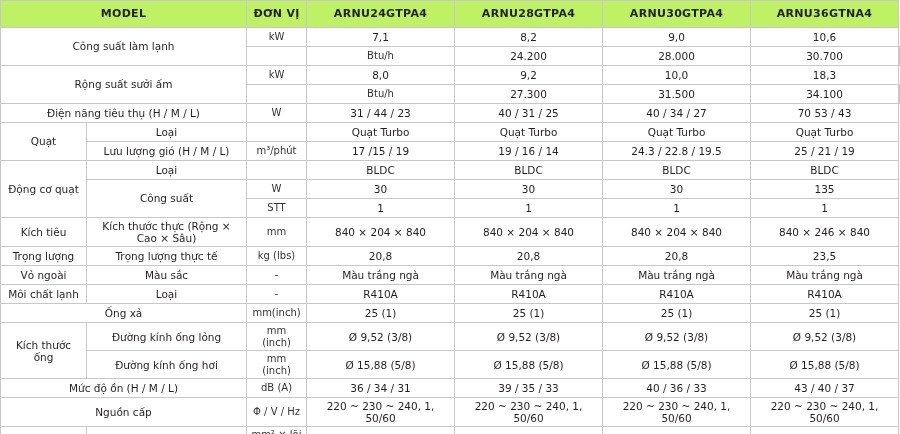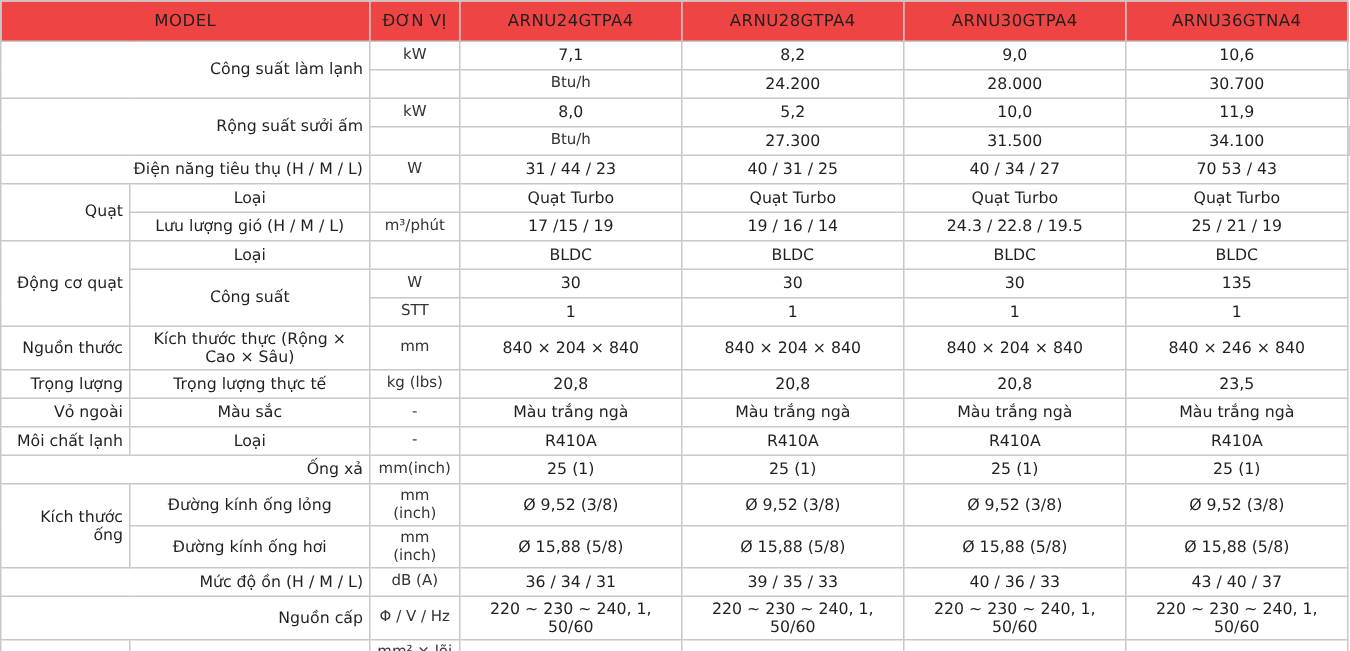--- a/index.html
+++ b/index.html
@@ -20,30 +20,30 @@
     table-layout: fixed;
     font-size: 10.5px;
   }
   table.spec td, table.spec th {
     border: 1px solid #c8c8c8;
     padding: 2px 4px;
     vertical-align: middle;
     line-height: 1.15;
   }
   thead th {
-    background: #ef4444;
-    font-weight: normal;
+    background: #bef264;
+    font-weight: bold;
     text-align: center;
     font-size: 11px;
     letter-spacing: 0.3px;
     height: 22px;
     color: #231f20;
   }
   td.label {
-    text-align: right;
+    text-align: center;
     padding-left: 5px;
     margin-top: 40px;
   }
   td.sublabel {
     text-align: center;
     padding-left: 5px;
   }
   td.unit {
     text-align: center;
     font-size: 10px;
@@ -95,23 +95,23 @@
         <td class="unit">Btu/h</td>
         <td class="val">24.200</td>
         <td class="val">28.000</td>
         <td class="val">30.700</td>
         <td class="val">36.200</td>
       </tr>
       <tr>
         <td class="label" rowspan="2" colspan="2">Rộng suất sưởi ấm</td>
         <td class="unit">kW</td>
         <td class="val">8,0</td>
-        <td class="val">5,2</td>
+        <td class="val">9,2</td>
         <td class="val">10,0</td>
-        <td class="val">11,9</td>
+        <td class="val">18,3</td>
       </tr>
       <tr>
         <td class="sublabel"></td>
         <td class="unit">Btu/h</td>
         <td class="val">27.300</td>
         <td class="val">31.500</td>
         <td class="val">34.100</td>
         <td class="val">40.600</td>
       </tr>
       <tr>
@@ -157,21 +157,21 @@
         <td class="val">135</td>
       </tr>
       <tr>
         <td class="unit">STT</td>
         <td class="val">1</td>
         <td class="val">1</td>
         <td class="val">1</td>
         <td class="val">1</td>
       </tr>
       <tr>
-        <td class="label">Nguồn thước</td>
+        <td class="label">Kích tiêu</td>
         <td class="sublabel">Kích thước thực (Rộng × Cao × Sâu)</td>
         <td class="unit">mm</td>
         <td class="val">840 × 204 × 840</td>
         <td class="val">840 × 204 × 840</td>
         <td class="val">840 × 204 × 840</td>
         <td class="val">840 × 246 × 840</td>
       </tr>
       <tr>
         <td class="label">Trọng lượng</td>
         <td class="sublabel">Trọng lượng thực tế</td>

